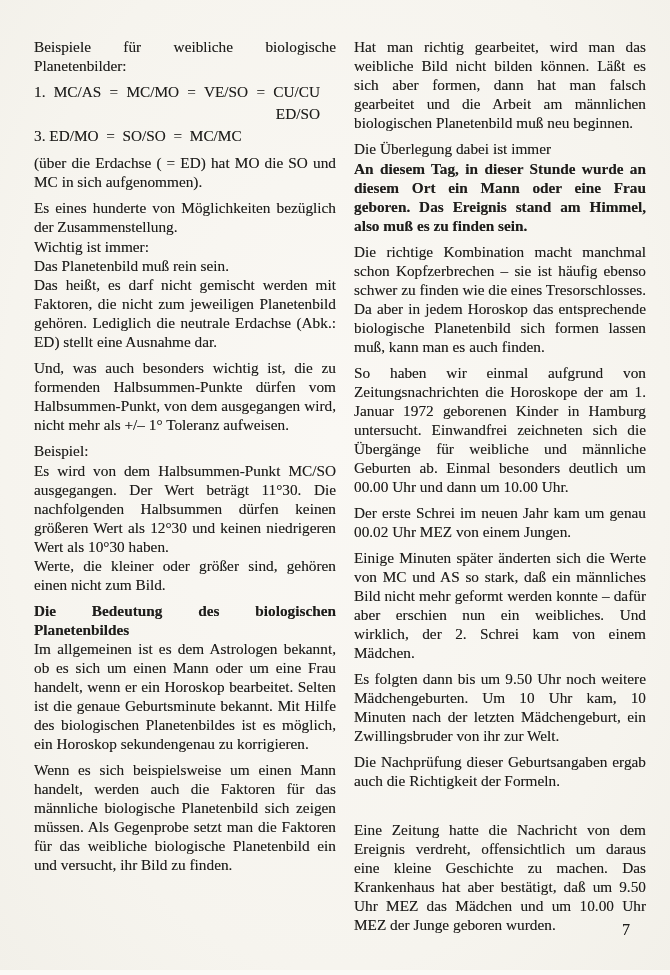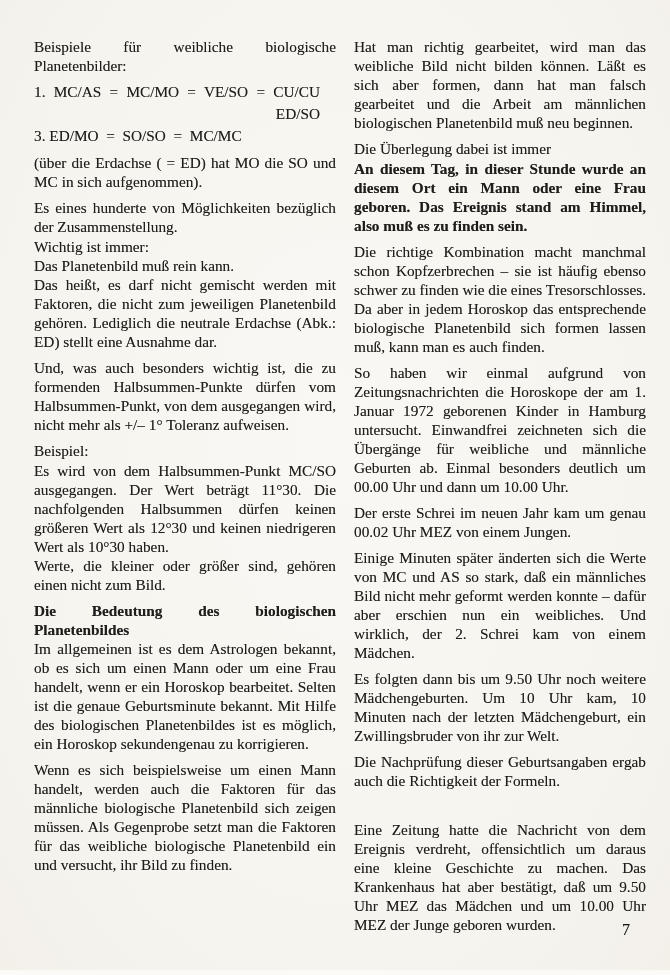--- a/index.html
+++ b/index.html
@@ -66,21 +66,21 @@
     <p class="para-gap">Beispiele für weibliche biologische Planetenbilder:</p>
 
     <p class="eq eq-stretch">1. MC/AS = MC/MO = VE/SO = CU/CU</p>
     <p class="eq-cont">ED/SO</p>
     <p class="eq eq-end">3.&nbsp;ED/MO&nbsp;&nbsp;=&nbsp;&nbsp;SO/SO&nbsp;&nbsp;=&nbsp;&nbsp;MC/MC</p>
 
     <p class="para-gap">(über die Erdachse ( = ED) hat MO die SO und MC in sich aufgenommen).</p>
 
     <p class="small-gap">Es eines hunderte von Möglichkeiten bezüglich der Zusammenstellung.</p>
     <p class="tight">Wichtig ist immer:</p>
-    <p class="tight">Das Planetenbild muß rein kann.</p>
+    <p class="tight">Das Planetenbild muß rein sein.</p>
     <p class="para-gap">Das heißt, es darf nicht gemischt werden mit Faktoren, die nicht zum jeweiligen Planetenbild gehören. Lediglich die neutrale Erdachse (Abk.: ED) stellt eine Ausnahme dar.</p>
 
     <p class="para-gap">Und, was auch besonders wichtig ist, die zu formenden Halbsummen-Punkte dürfen vom Halbsummen-Punkt, von dem ausgegangen wird, nicht mehr als +/– 1° Toleranz aufweisen.</p>
 
     <p class="small-gap">Beispiel:</p>
     <p class="tight">Es wird von dem Halbsummen-Punkt MC/SO ausgegangen. Der Wert beträgt 11°30. Die nachfolgenden Halbsummen dürfen keinen größeren Wert als 12°30 und keinen niedrigeren Wert als 10°30 haben.</p>
     <p class="para-gap">Werte, die kleiner oder größer sind, gehören einen nicht zum Bild.</p>
 
     <p class="heading">Die Bedeutung des biologischen Planetenbildes</p>
     <p class="para-gap">Im allgemeinen ist es dem Astrologen bekannt, ob es sich um einen Mann oder um eine Frau handelt, wenn er ein Horoskop bearbeitet. Selten ist die genaue Geburtsminute bekannt. Mit Hilfe des biologischen Planetenbildes ist es möglich, ein Horoskop sekundengenau zu korrigieren.</p>

